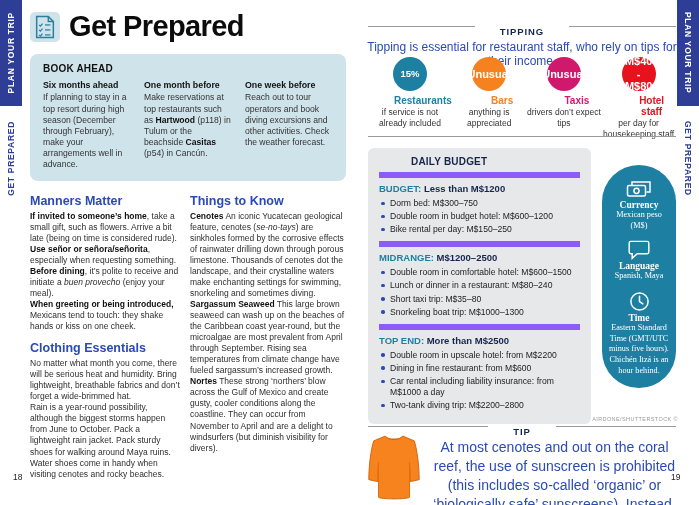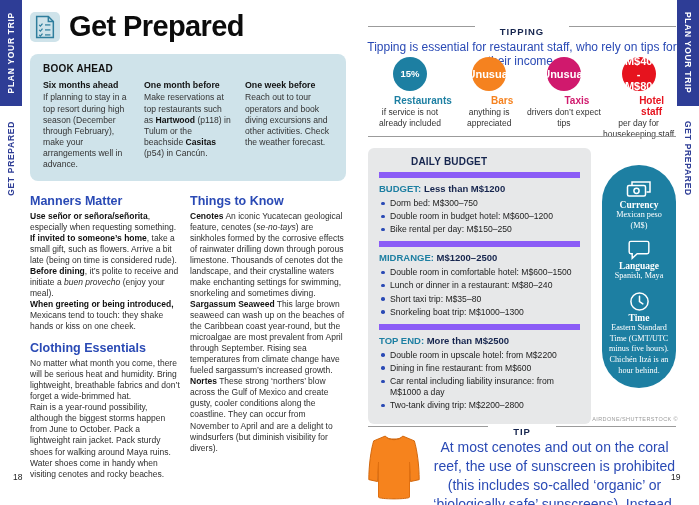--- a/index.html
+++ b/index.html
@@ -123,22 +123,22 @@
         <div class="bcol">
           <div class="btitle">One week before</div>
           <div><span>Reach out to tour operators and book diving excursions and other activities. Check the weather forecast.</span></div>
         </div>
       </div>
     </div>
 
     <div class="cols">
       <div class="col-l body">
         <h2 class="sec">Manners Matter</h2>
+        <p><b>If invited to someone’s home</b><span>, take a small gift, such as flowers. Arrive a bit late (being on time is considered rude).</span></p>
         <p><b>Use señor or señora/señorita</b><span>, especially when requesting something.</span></p>
-        <p><b>If invited to someone’s home</b><span>, take a small gift, such as flowers. Arrive a bit late (being on time is considered rude).</span></p>
         <p><b>Before dining</b><span>, it’s polite to receive and initiate a </span><i>buen provecho</i><span> (enjoy your meal).</span></p>
         <p><b>When greeting or being introduced,</b><span> Mexicans tend to touch: they shake hands or kiss on one cheek.</span></p>
         <h2 class="sec mt">Clothing Essentials</h2>
         <p><span>No matter what month you come, there will be serious heat and humidity. Bring lightweight, breathable fabrics and don’t forget a wide-brimmed hat.</span></p>
         <p><span>Rain is a year-round possibility, although the biggest storms happen from June to October. Pack a lightweight rain jacket. Pack sturdy shoes for walking around Maya ruins. Water shoes come in handy when visiting cenotes and rocky beaches.</span></p>
       </div>
       <div class="col-r body">
         <h2 class="sec">Things to Know</h2>
         <p><b>Cenotes</b><span> An iconic Yucatecan geological feature, cenotes (</span><i>se-no-tays</i><span>) are sinkholes formed by the corrosive effects of rainwater drilling down through porous limestone. Thousands of cenotes dot the landscape, and their crystalline waters make enchanting settings for swimming, snorkeling and sometimes diving.</span></p>
         <p><b>Sargassum Seaweed</b><span> This large brown seaweed can wash up on the beaches of the Caribbean coast year-round, but the microalgae are most prevalent from April through September. Rising sea temperatures from climate change have fueled sargassum’s increased growth.</span></p>

